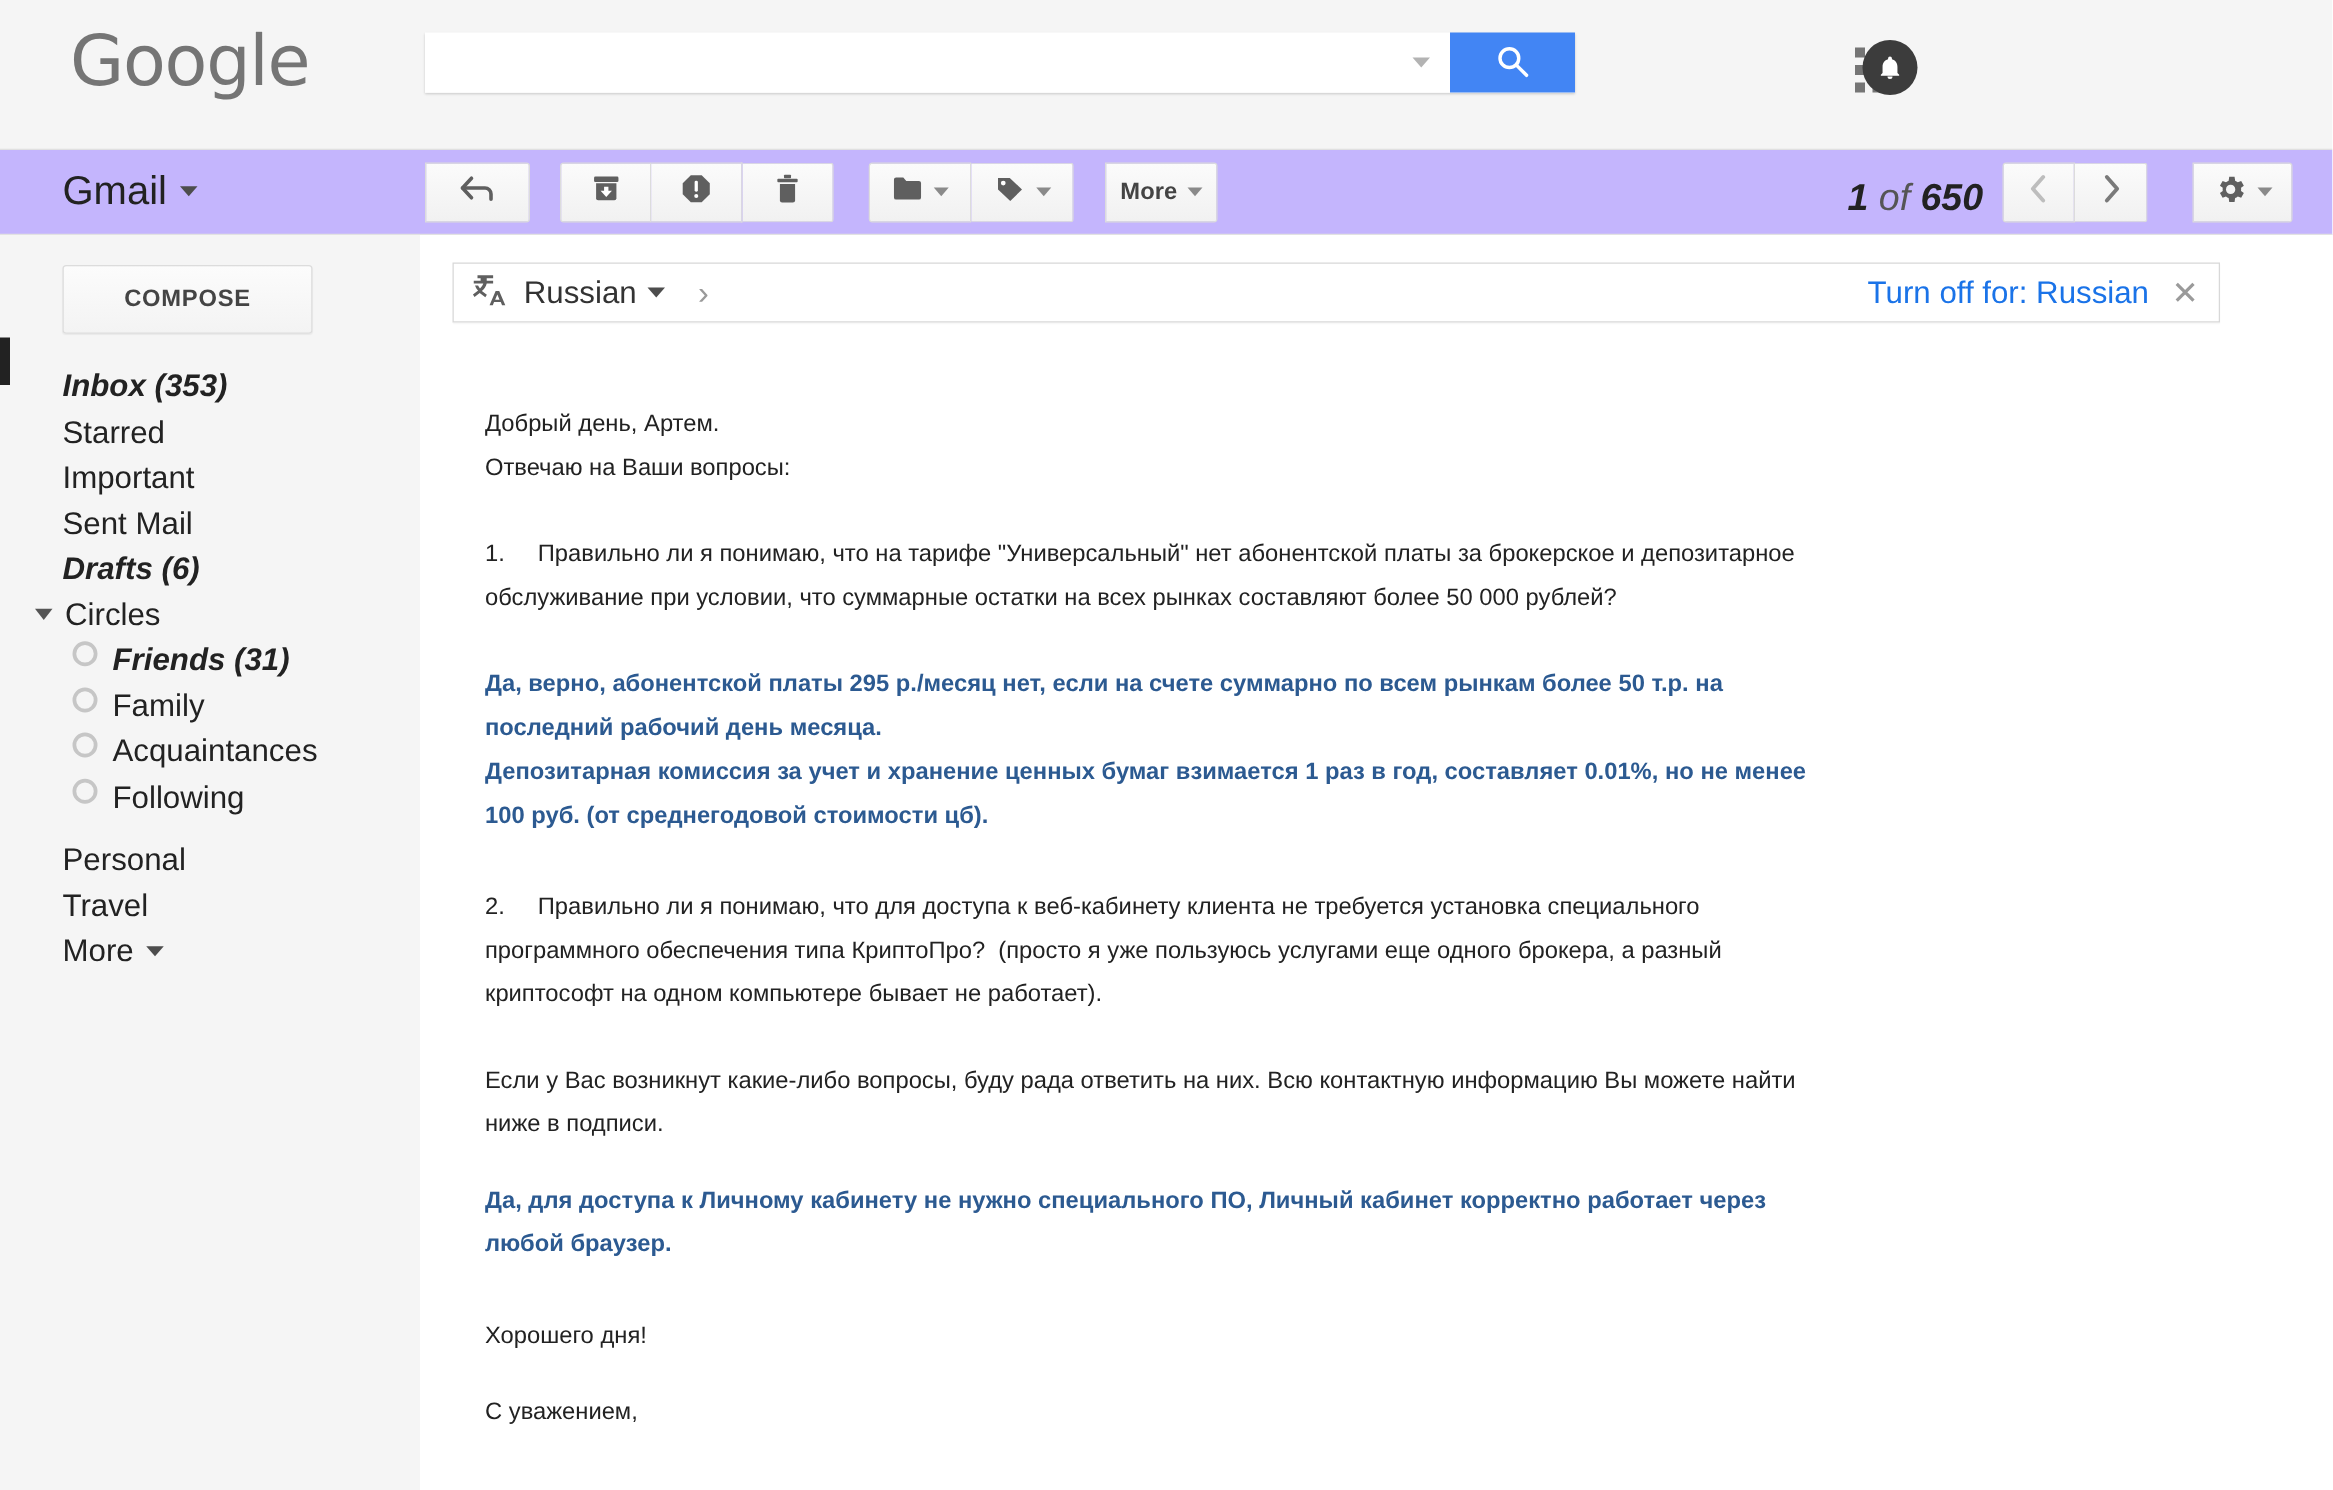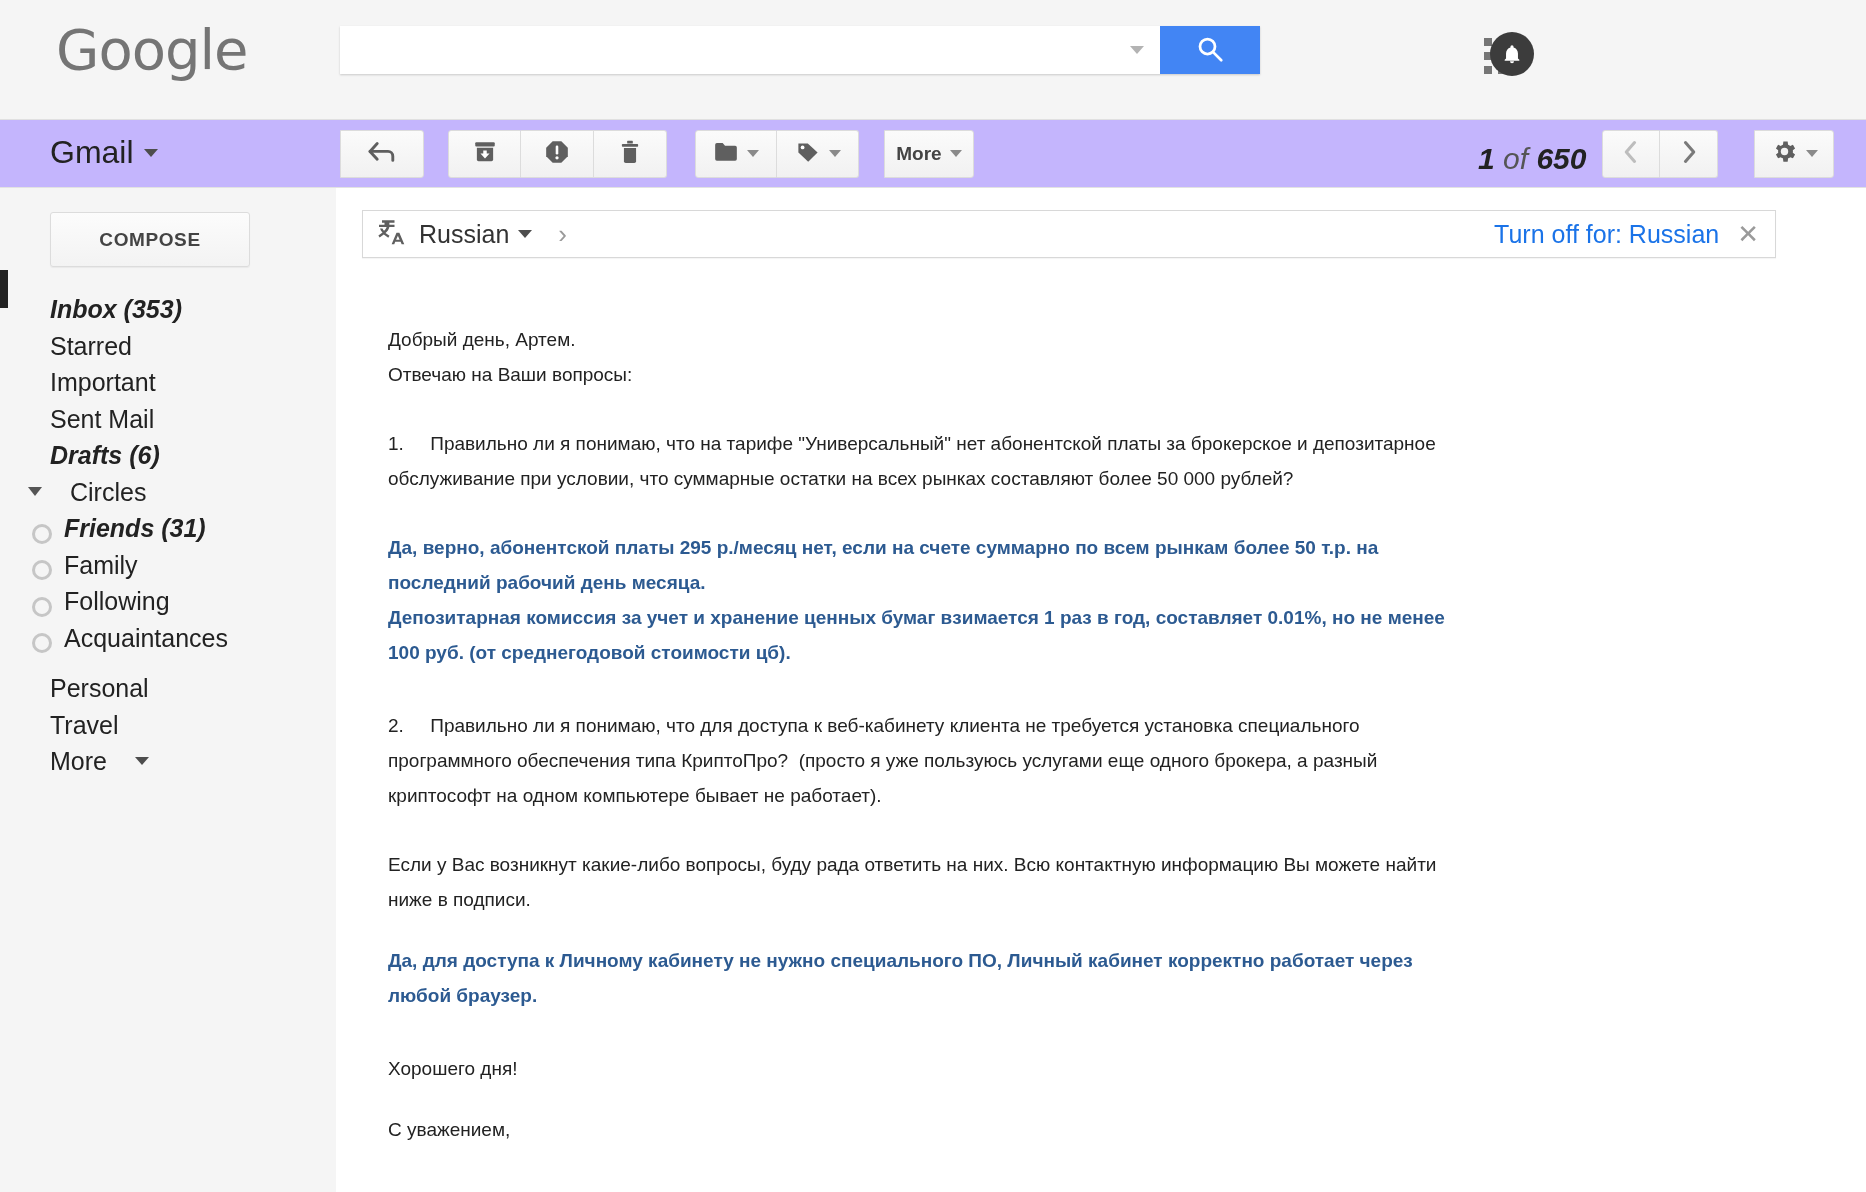--- a/index.html
+++ b/index.html
@@ -169,30 +169,30 @@
   .nav-item {
     font-size: 25px;
     color: #222;
     padding: 3px 0 3px 50px;
     line-height: 1.22;
     cursor: pointer;
     white-space: nowrap;
   }
   .nav-item.bold { font-weight: bold; font-style: italic; }
   .nav-item.sub {
-    padding-left: 32px;
-    display: flex; align-items: flex-end; gap: 12px;
+    padding-left: 58px;
+    display: flex; align-items: flex-start; gap: 12px;
   }
   .circle-dot {
     width: 20px; height: 20px;
     border: 3px solid #c6c6c6;
     border-radius: 50%;
     flex: 0 0 20px;
   }
-  .nav-item.group { display: flex; align-items: center; gap: 28px; padding-left: 28px; }
+  .nav-item.group { display: flex; align-items: center; gap: 10px; padding-left: 28px; }
   .tri-right {
     width: 0; height: 0;
     border-left: 7px solid transparent;
     border-right: 7px solid transparent;
     border-top: 9px solid #555;
   }
   .selected-bar {
     position: absolute;
     left: 0; top: 82px;
     width: 8px; height: 38px;
@@ -438,25 +438,25 @@
       <div class="nav-item sub bold">
         <span class="circle-dot"></span>
         <span>Friends (31)</span>
       </div>
       <div class="nav-item sub">
         <span class="circle-dot"></span>
         <span>Family</span>
       </div>
       <div class="nav-item sub">
         <span class="circle-dot"></span>
-        <span>Following</span>
+        <span>Acquaintances</span>
       </div>
       <div class="nav-item sub">
         <span class="circle-dot"></span>
-        <span>Acquaintances</span>
+        <span>Following</span>
       </div>
 
       <div class="nav-gap"></div>
 
       <div class="nav-item">Personal</div>
       <div class="nav-item">Travel</div>
       <div class="nav-item group" style="padding-left:50px;">
         <span>More</span>
         <span class="caret-dn"></span>
       </div>

